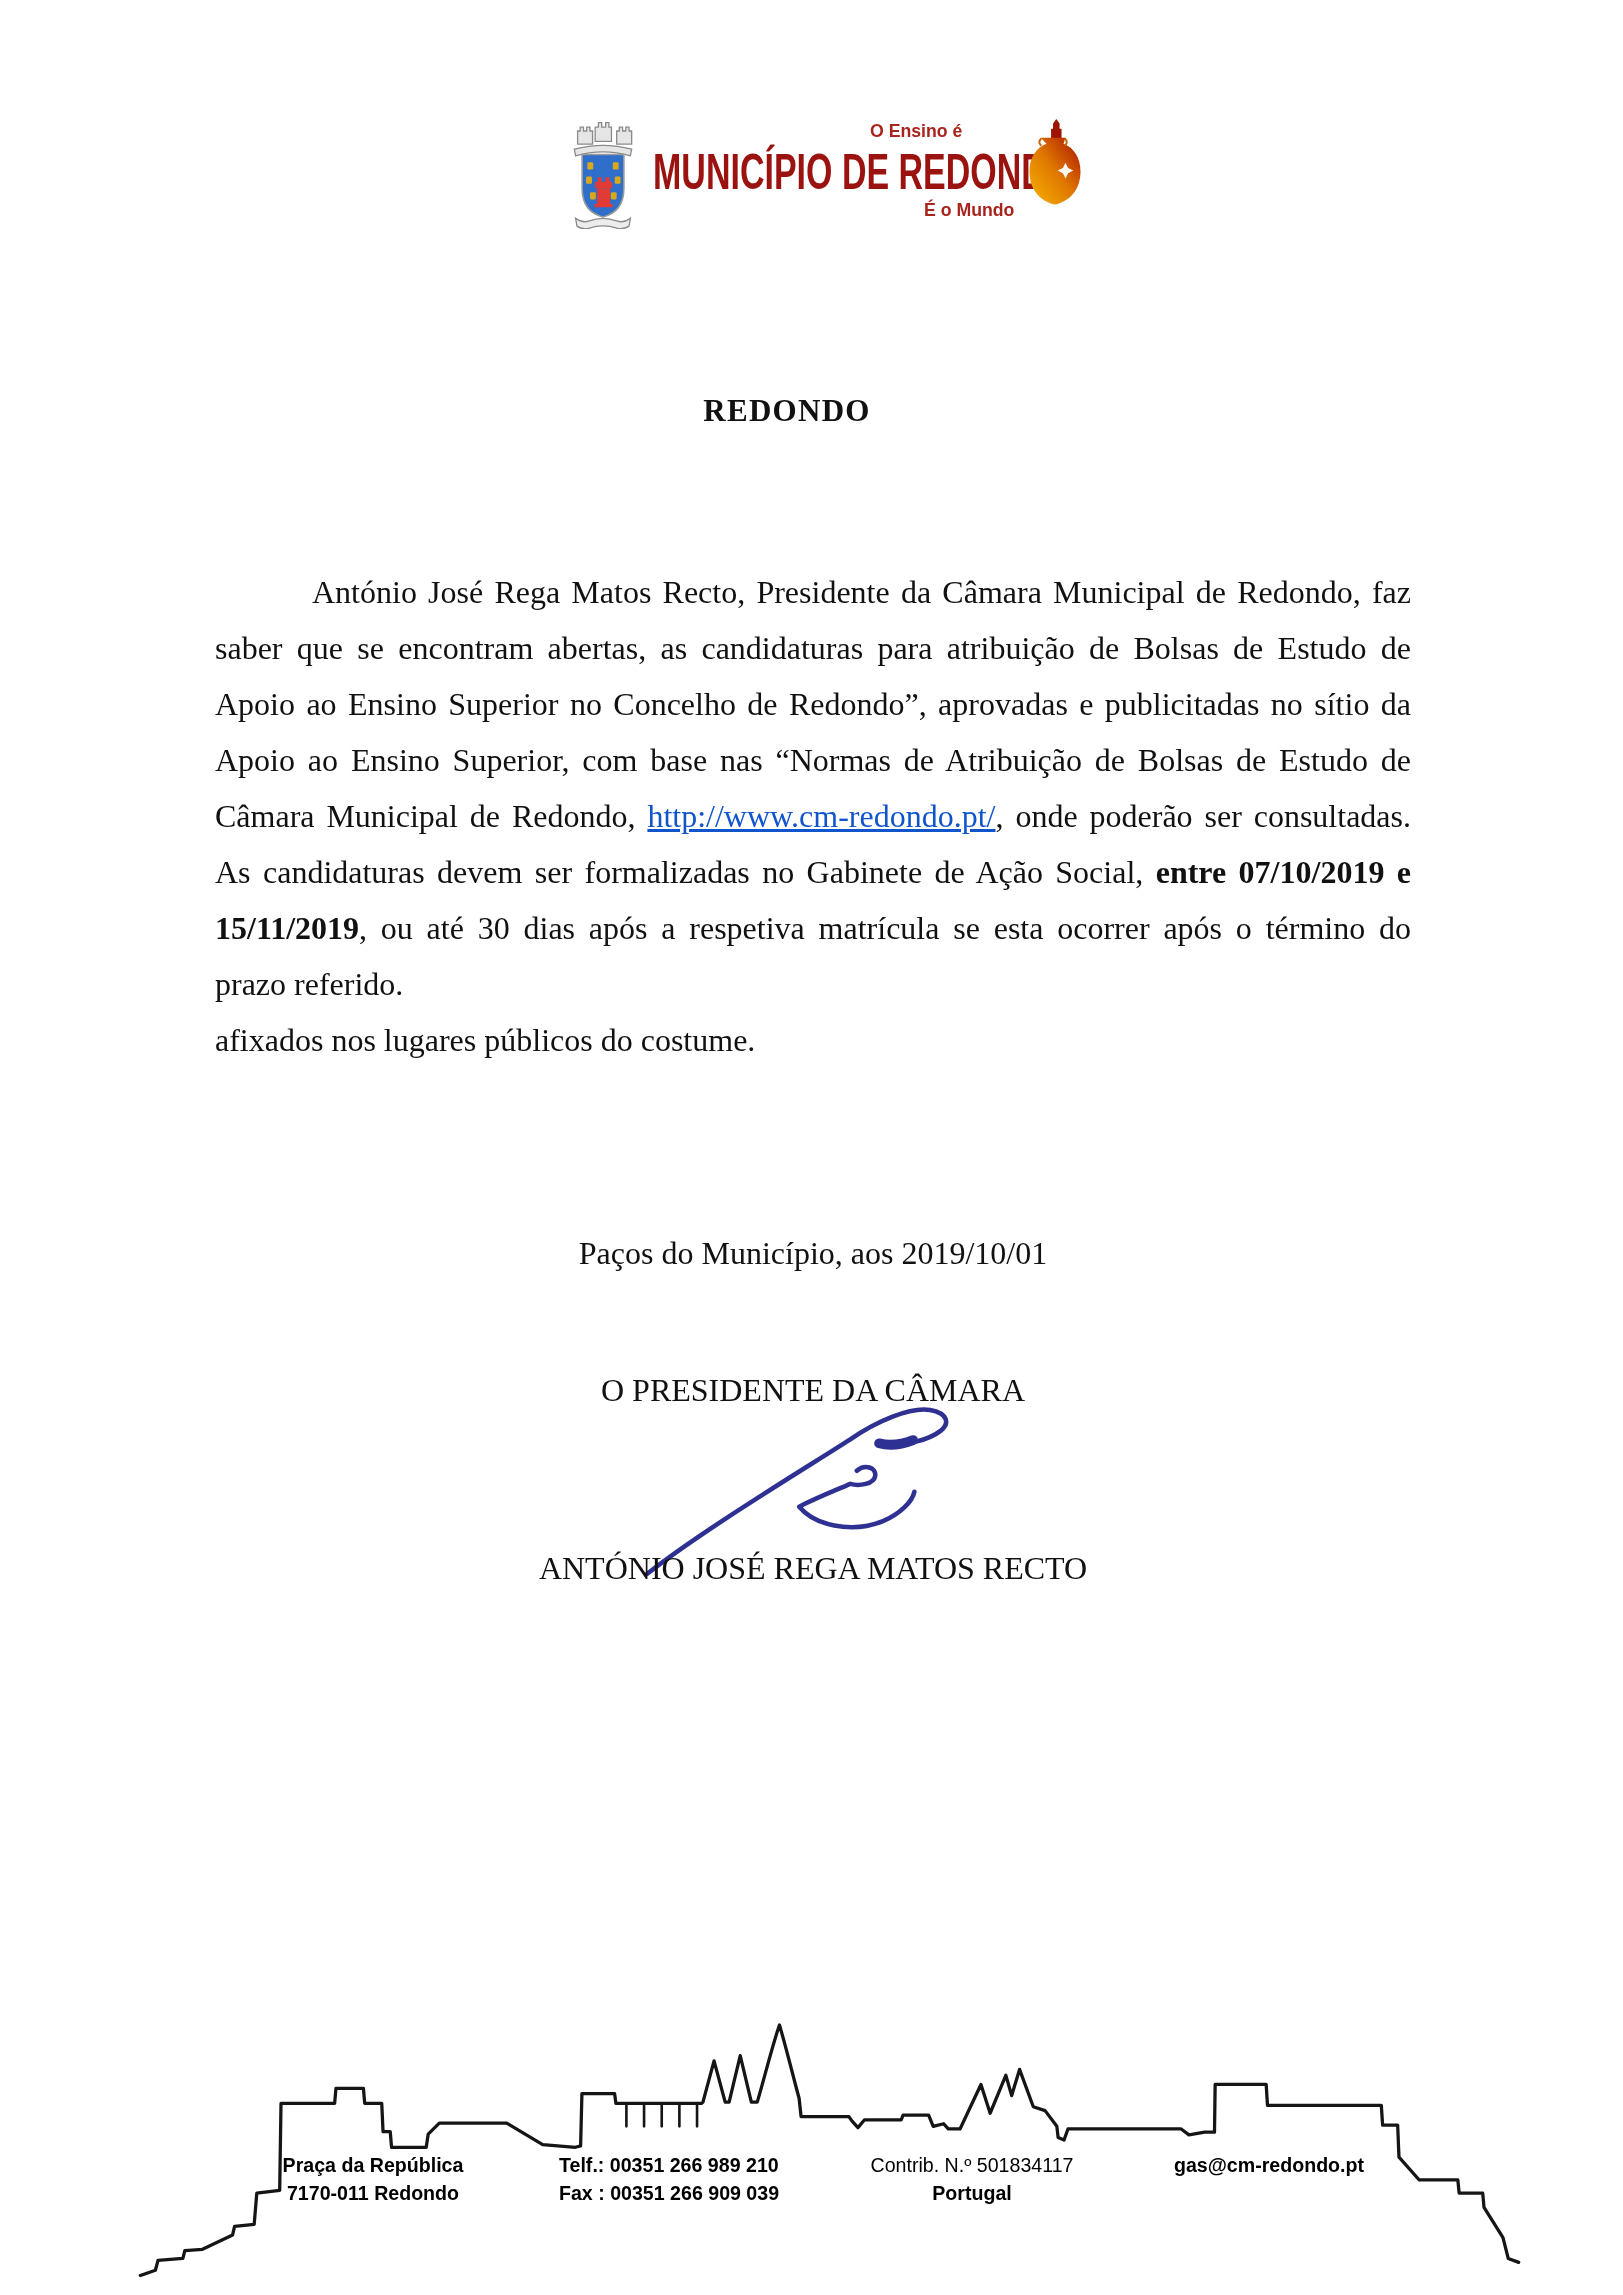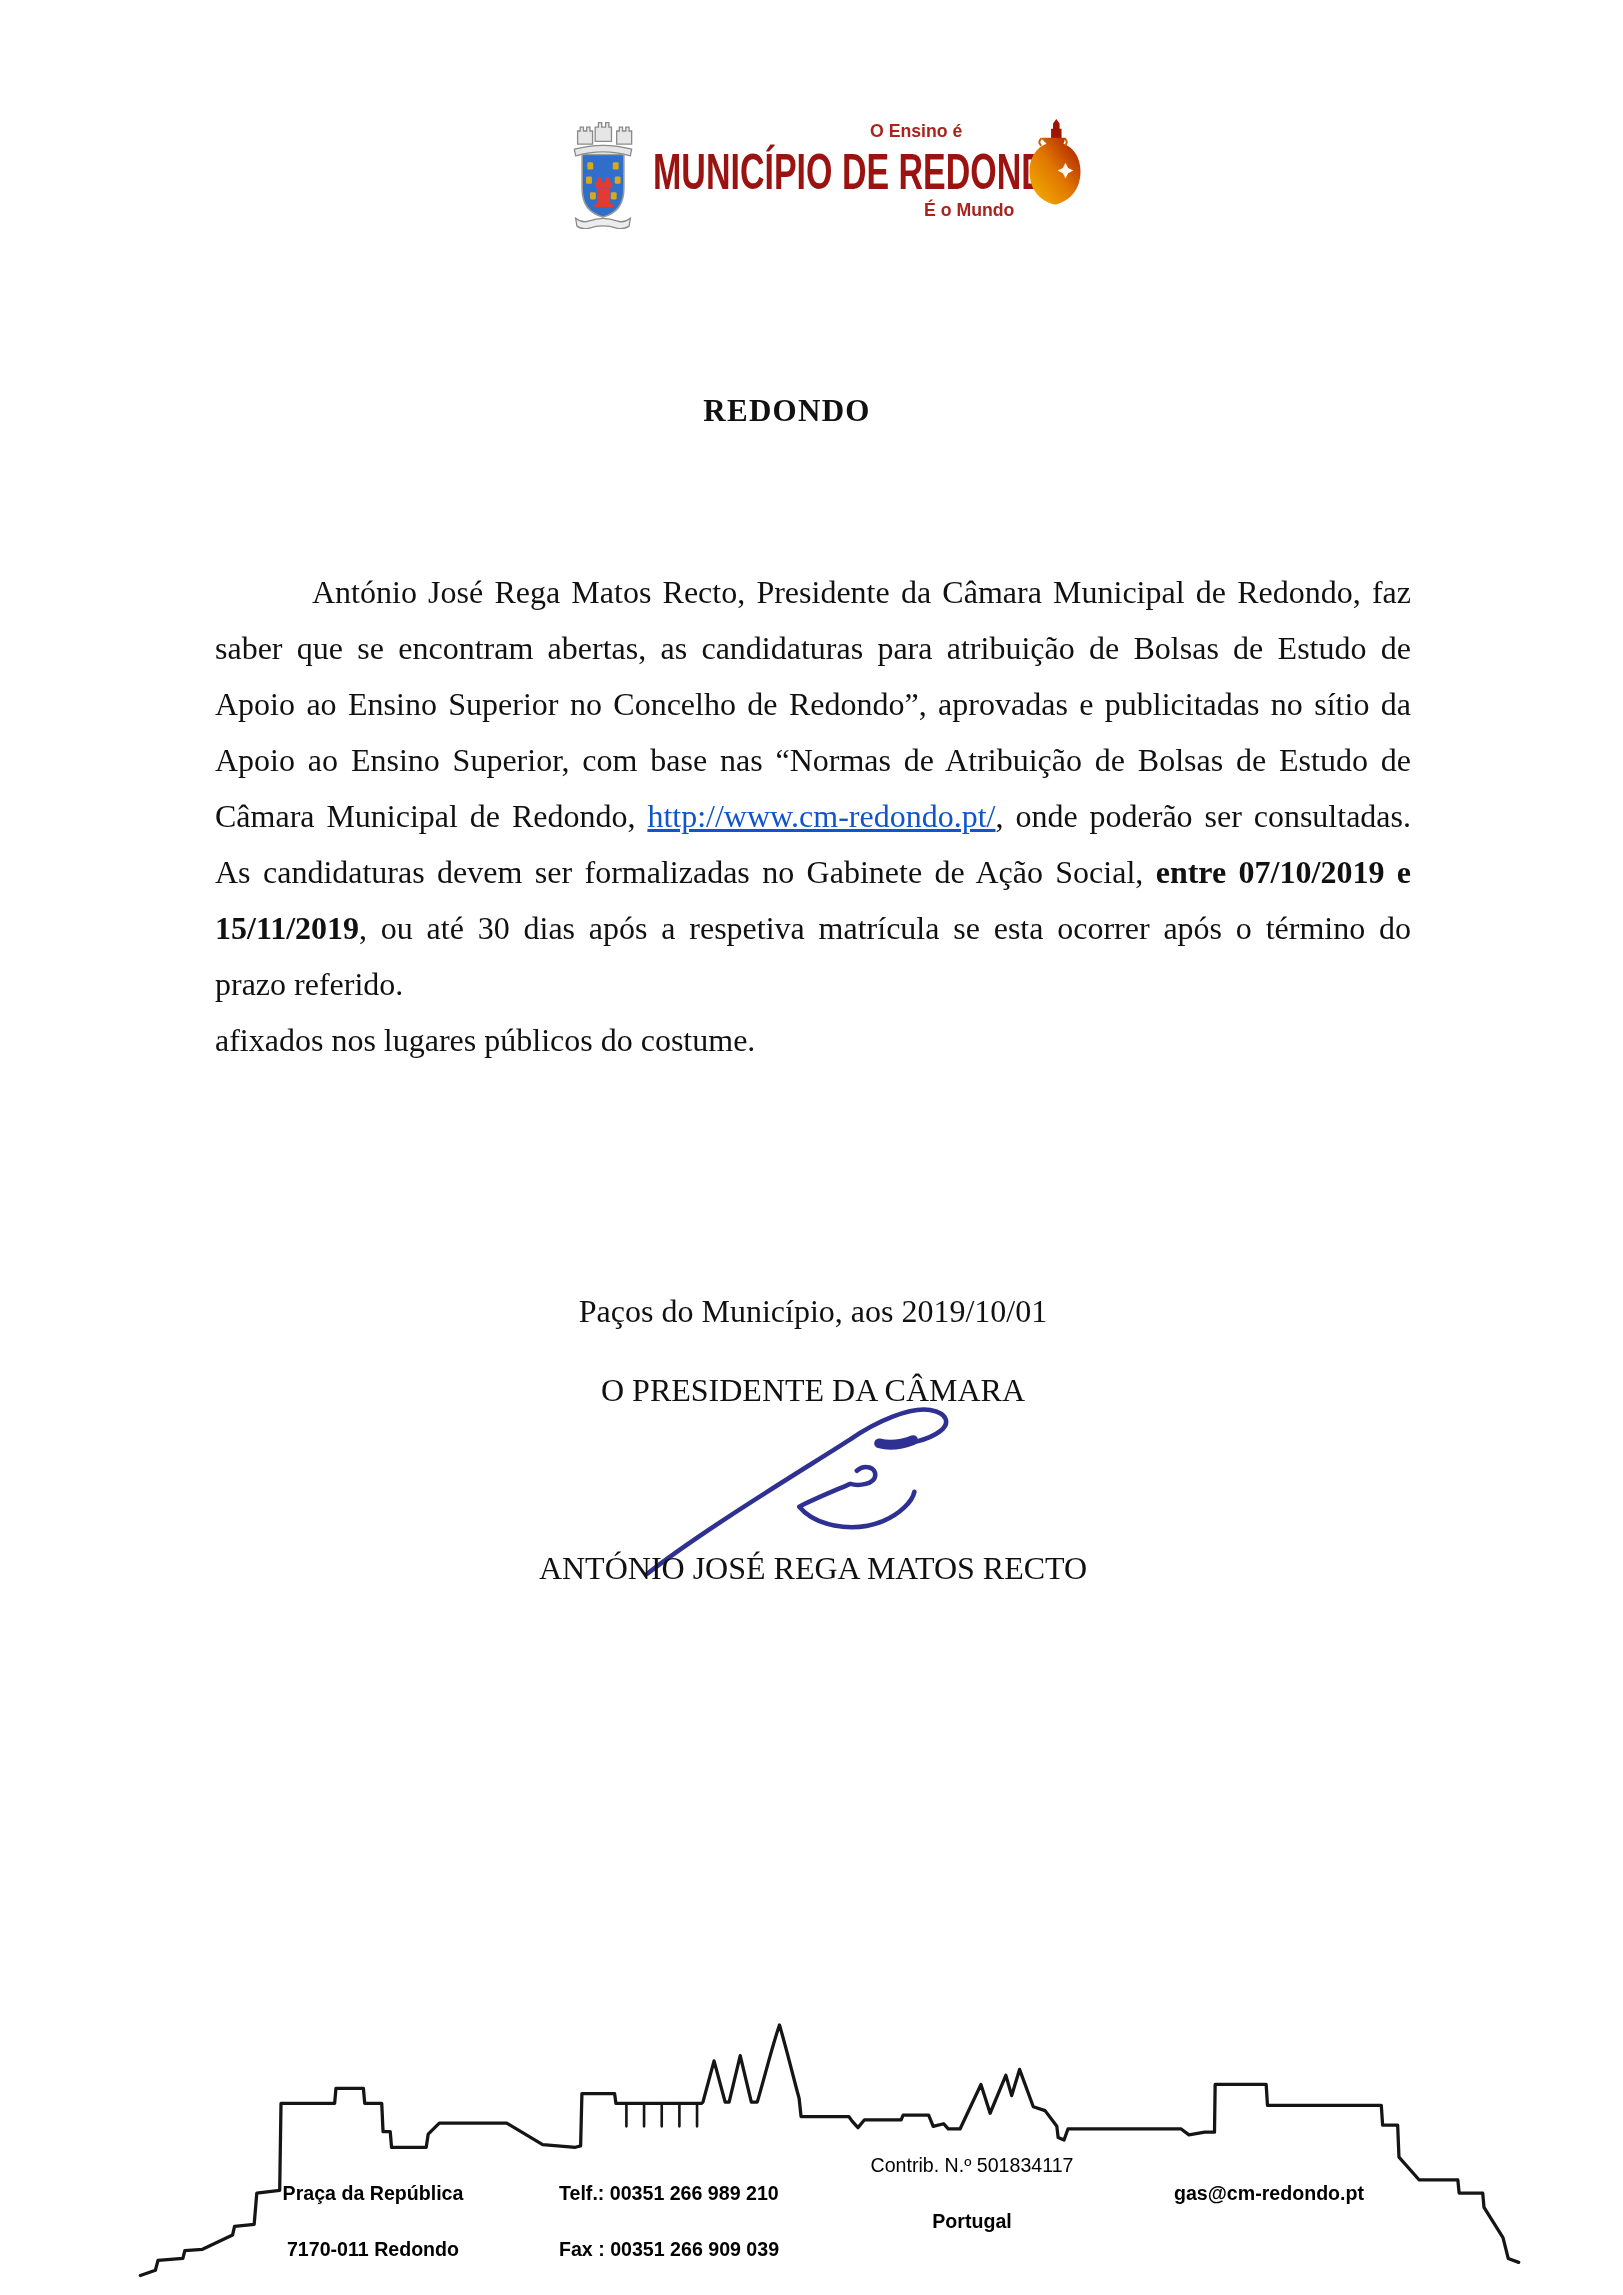--- a/index.html
+++ b/index.html
@@ -23,39 +23,39 @@
         text-align:center;font-size:31px;line-height:39px;font-weight:700;letter-spacing:1.3px;
         transform:translateX(-26px);}
   .body-text{position:absolute;left:215px;top:564px;width:1196px;
         font-size:32px;line-height:56px;}
   .line{text-align:justify;text-align-last:justify;text-justify:inter-word;}
   .line.last{text-align-last:left;}
   .line.indent{text-indent:97px;}
   .line b{font-weight:700;}
   a.doc-link{color:var(--link-blue,#1155cc);text-decoration:underline;}
 
-  .dateline{position:absolute;left:215px;top:1292px;width:1196px;text-align:center;
+  .dateline{position:absolute;left:215px;top:1234px;width:1196px;text-align:center;
         font-size:32px;line-height:39px;}
   .sig-title{position:absolute;left:215px;top:1371px;width:1196px;text-align:center;
         font-size:32px;line-height:39px;}
   .signature{position:absolute;left:628px;top:1400px;}
   .signatory{position:absolute;left:215px;top:1549px;width:1196px;text-align:center;
         font-size:32px;line-height:39px;}
 
   
   .skyline{position:absolute;left:124px;top:2015px;}
   .footer-info{position:absolute;left:0;top:2151px;width:1623px;height:79px;
         font-family:"Liberation Sans",sans-serif;font-size:19.6px;line-height:28px;color:#000;}
   .fcol{position:absolute;top:0;}
   .fcol-0{left:255px;width:236px;text-align:center;}
   .fcol-1{left:559px;width:301px;text-align:left;}
   .fcol-2{left:861px;width:222px;text-align:center;}
   .fcol-3{left:1174px;width:262px;text-align:left;}
   .fline{font-weight:400;}
-  .fline.bold{font-weight:700;margin-top:28px;}
+  .fline.bold{font-weight:700;}
 </style>
 </head>
 <body>
 
 <div class="page">
 
   <div>
     <svg class="coat" width="86" height="110" viewBox="0 0 132 168">
 
       <g stroke="#8a8a8a" stroke-width="2" fill="#e6e6e6">

